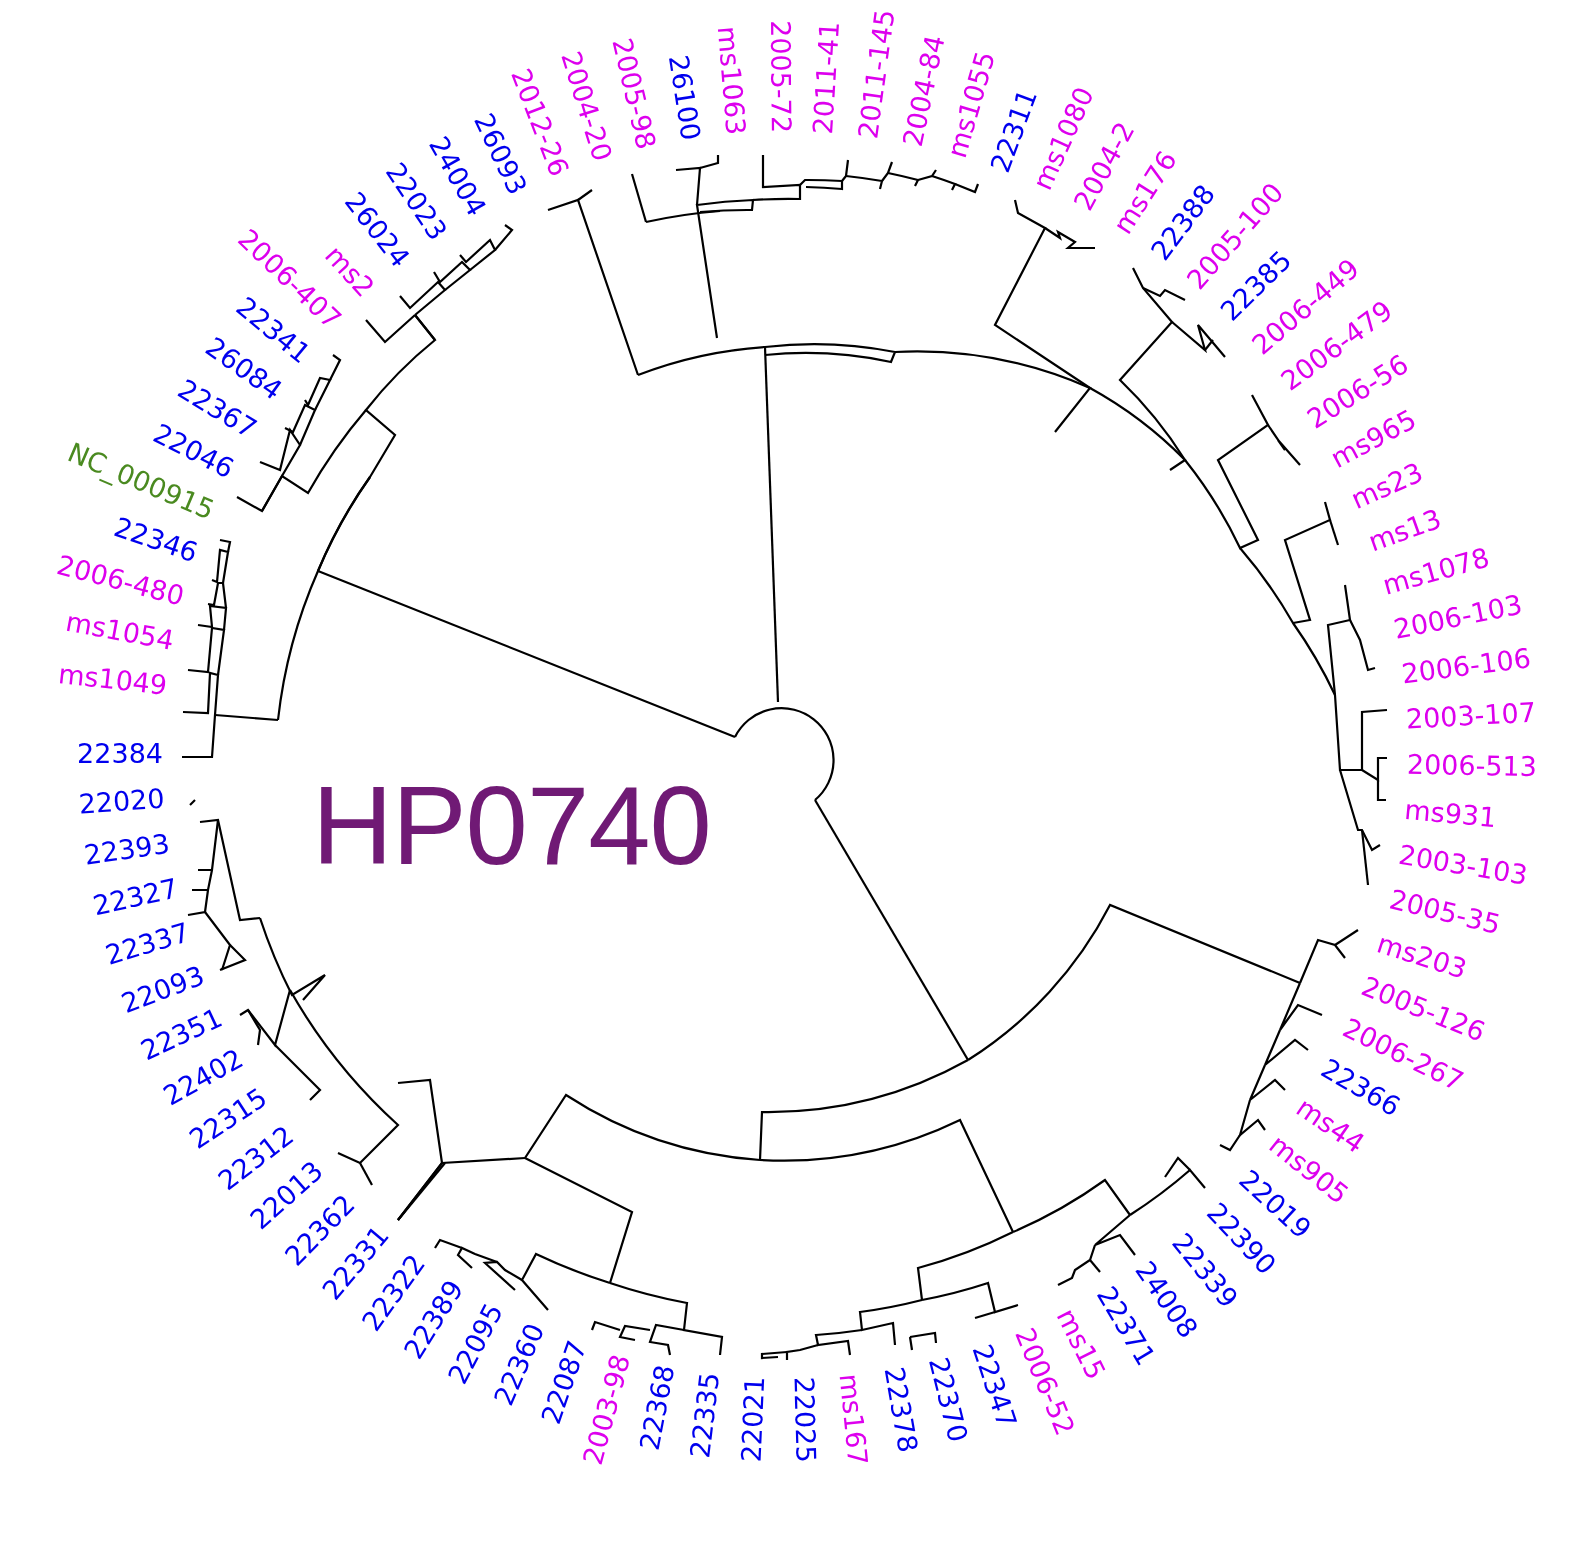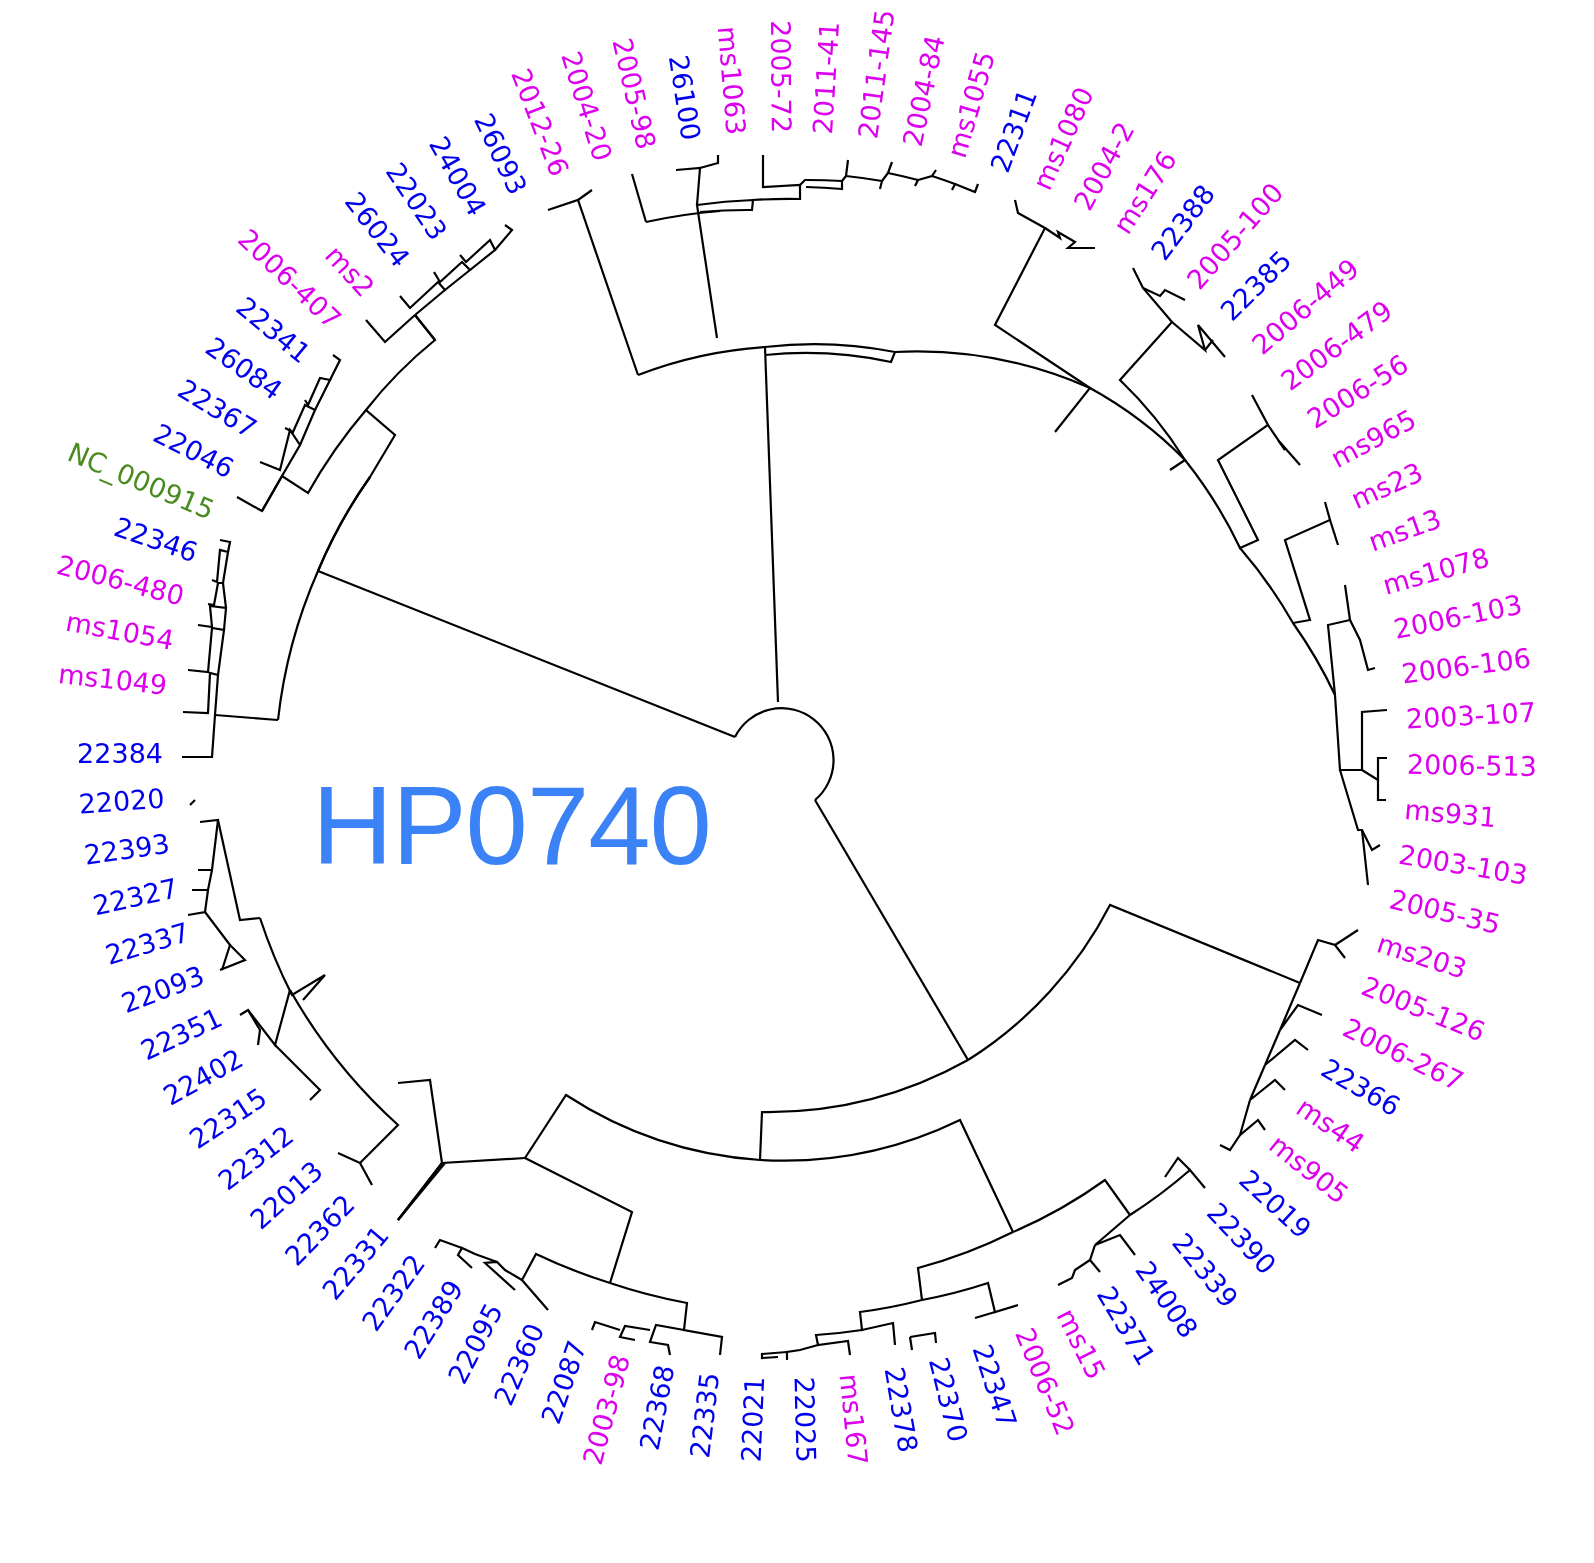--- a/index.html
+++ b/index.html
@@ -1,21 +1,21 @@
 <!DOCTYPE html>
 <html><head>
 <meta charset="utf-8">
 <style>
   html, body { margin: 0; padding: 0; background: #ffffff; }
   body { width: 1594px; height: 1563px; overflow: hidden; position: relative; }
   #tree { position: absolute; left: 0; top: 0; width: 1594px; height: 1563px; }
   .branch { fill: none; stroke: #000; stroke-width: 2.2; stroke-linejoin: miter; }
   .leaf-label { font-family: "DejaVu Sans", sans-serif; font-size: 27px; }
   .title { position: absolute; left: 312px; top: 770px; font-family: "Liberation Sans", sans-serif;
-           font-size: 112px; color: #3b82f6; line-height: 1; letter-spacing: -1px; }
+           font-size: 112px; color: #701a75; line-height: 1; letter-spacing: -1px; }
 </style>
 </head>
 <body>
 
 <svg id="tree" viewBox="0 0 1594 1563" xmlns="http://www.w3.org/2000/svg">
   <g>
 
     <path class="branch" d="M 735 737 A 52 52 0 1 1 815 800"></path>
 
     <path class="branch" d="M 735 737 L 318 571"></path>

